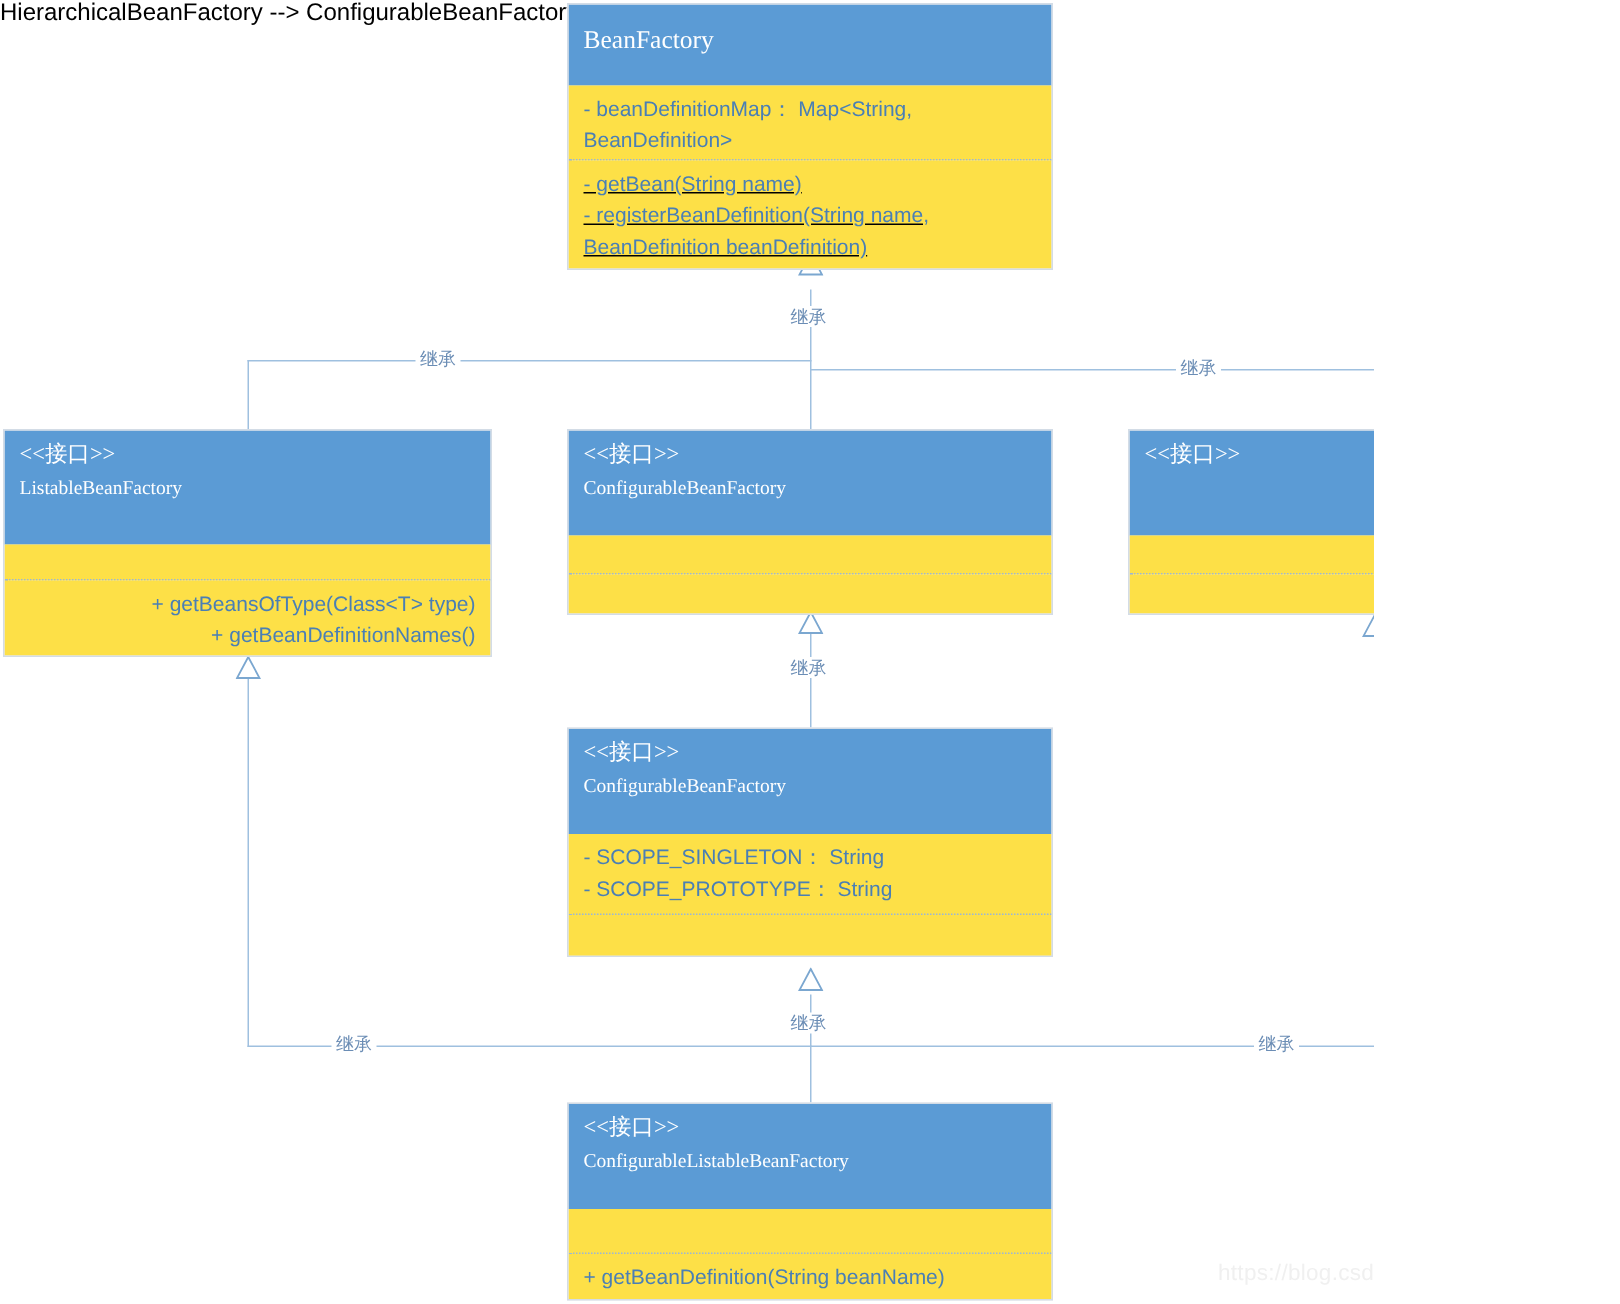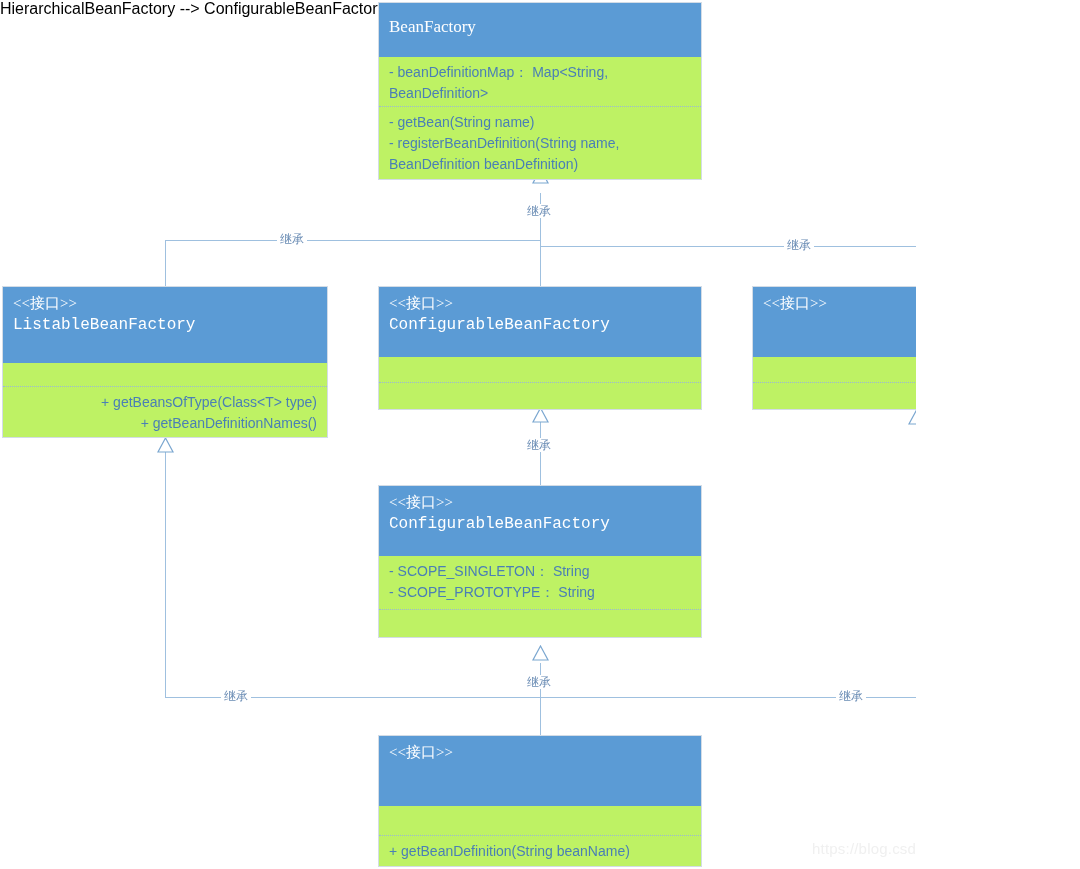--- a/index.html
+++ b/index.html
@@ -33,34 +33,34 @@
     padding: 6px 10px 26px 10px;
   }
   .uml-stereotype {
     font-family: "Liberation Serif", serif;
     font-size: 15px;
     line-height: 20px;
     color: #ffffff;
     white-space: nowrap;
   }
   .uml-name {
-    font-family: Liberation Mono, monospace;
-    font-size: 16px;
+    font-family: Liberation Serif, serif;
+    font-size: 13px;
     line-height: 24px;
     color: #ffffff;
     white-space: nowrap;
   }
   .uml-name.plain-head {
     font-family: "Liberation Serif", serif;
     font-size: 17px;
   }
   .uml-section {
     box-sizing: border-box;
     padding: 5px 10px 6px 10px;
-    background: #bef264;
+    background: #fde047;
   }
   .uml-section.attrs {
     border-bottom: 1px dotted #9ab6d6;
   }
   .uml-row {
     font-family: "Liberation Sans", sans-serif;
     font-size: 14px;
     line-height: 21px;
     color: #4a7fb5;
     white-space: pre-wrap;
@@ -172,21 +172,21 @@
   
 
   
   <div class="uml-box" style="left:378px; top:2px; width:324px; height:178px;">
     <div class="uml-header" style="height:54px; padding-top:12px;">
       <div class="uml-name plain-head">BeanFactory</div>
     </div>
     <div class="uml-section attrs" style="height:50px;">
       <div class="uml-row wrap">- beanDefinitionMap： Map&lt;String, BeanDefinition&gt;</div>
     </div>
-    <div class="uml-section" style="height:72px;">
+    <div class="uml-section" style="height:72px;text-decoration:underline;">
       <div class="uml-row">- getBean(String name)</div>
       <div class="uml-row wrap">- registerBeanDefinition(String name, BeanDefinition beanDefinition)</div>
     </div>
   </div>
 
   
   <div class="uml-box" style="left:2px; top:286px; width:326px; height:152px;">
     <div class="uml-header" style="height:76px;">
       <div class="uml-stereotype">&lt;&lt;接口&gt;&gt;</div>
       <div class="uml-name">ListableBeanFactory</div>
@@ -239,20 +239,21 @@
     </div>
     <div class="uml-section" style="height:29px;">
       <div class="empty-row"></div>
     </div>
   </div>
 
   
   <div class="uml-box" style="left:378px; top:735px; width:324px; height:132px;">
     <div class="uml-header" style="height:70px;">
       <div class="uml-stereotype">&lt;&lt;接口&gt;&gt;</div>
+      <div class="uml-name">ConfigurableListableBeanFactory</div>
     </div>
     <div class="uml-section attrs" style="height:30px;">
       <div class="empty-row"></div>
     </div>
     <div class="uml-section" style="height:32px;">
       <div class="uml-row">+ getBeanDefinition(String beanName)</div>
     </div>
   </div>
 
   

